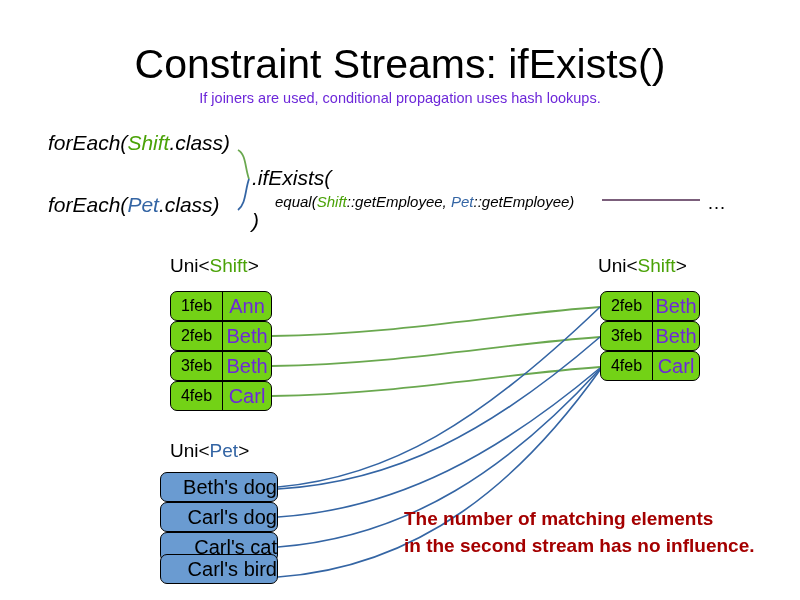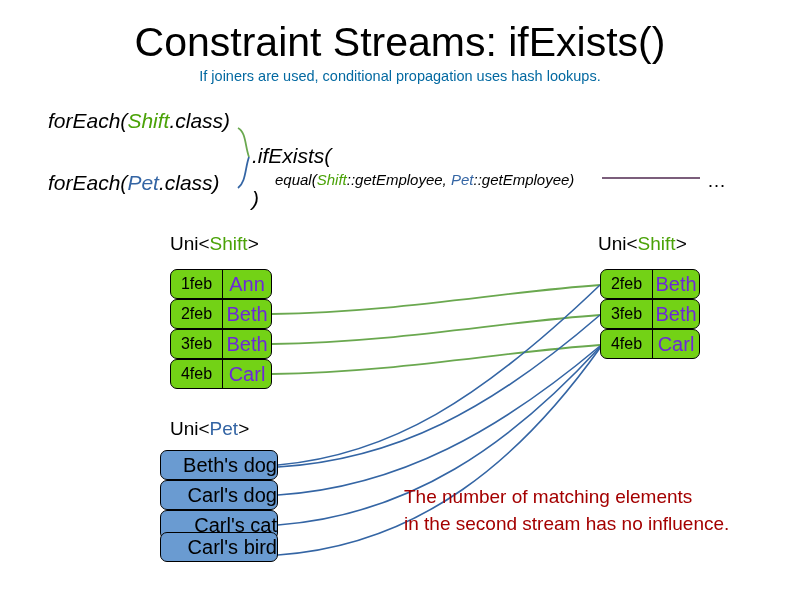--- a/index.html
+++ b/index.html
@@ -1,43 +1,43 @@
 <!DOCTYPE html>
 <html><head>
 <meta charset="utf-8">
 <style>
   html,body{margin:0;padding:0;background:#ffffff;}
   body{width:800px;height:600px;position:relative;overflow:hidden;
        font-family:"Liberation Sans",sans-serif;color:#000;}
-  #slide{position:absolute;inset:0;}
+  #slide{position:absolute;inset:0;margin-top:22px;}
 
   .title{position:absolute;left:0;top:18px;width:800px;text-align:center;
          font-size:41px;line-height:48px;color:#000;letter-spacing:0px;}
   .subtitle{position:absolute;left:0;top:66px;width:800px;text-align:center;
-            font-size:14.5px;line-height:20px;color:#0369a1;}
+            font-size:14.5px;line-height:20px;color:#6d28d9;}
 
   .code{position:absolute;font-size:21px;line-height:26px;color:#000;white-space:pre;font-style:italic;}
   .code.small{font-size:15px;line-height:18px;}
   .sh{color:#4aa207;}
   .pt{color:#3465a4;}
 
   .collabel{position:absolute;font-size:19px;line-height:24px;color:#000;white-space:pre;}
 
   .box{position:absolute;box-sizing:border-box;border:1.6px solid #000;
        border-radius:7px;display:flex;align-items:center;overflow:hidden;}
   .box.shift{background:#73d216;height:30px;}
   .box.pet{background:#6a9bd1;height:30px;width:118px;justify-content:flex-end;}
   .cell-date{width:52px;height:100%;display:flex;align-items:center;
              justify-content:center;font-size:16px;color:#000;
              border-right:1.6px solid #000;box-sizing:border-box;}
   .cell-name{flex:1;display:flex;align-items:center;justify-content:center;
              font-size:20px;color:#6d28d9;}
   .pet-label{font-size:20px;color:#000;}
 
-  .note{position:absolute;font-size:19px;line-height:27px;color:#a40000;white-space:pre;}
+  .note{position:absolute;font-size:19px;line-height:27px;color:#a40000;white-space:pre;font-weight:bold;}
 
   svg.wires{position:absolute;left:0;top:0;width:800px;height:600px;
             pointer-events:none;overflow:visible;}
   .ellipsis{position:absolute;font-size:19px;color:#000;}
 </style>
 </head>
 <body>
 
 <div id="slide">
 

